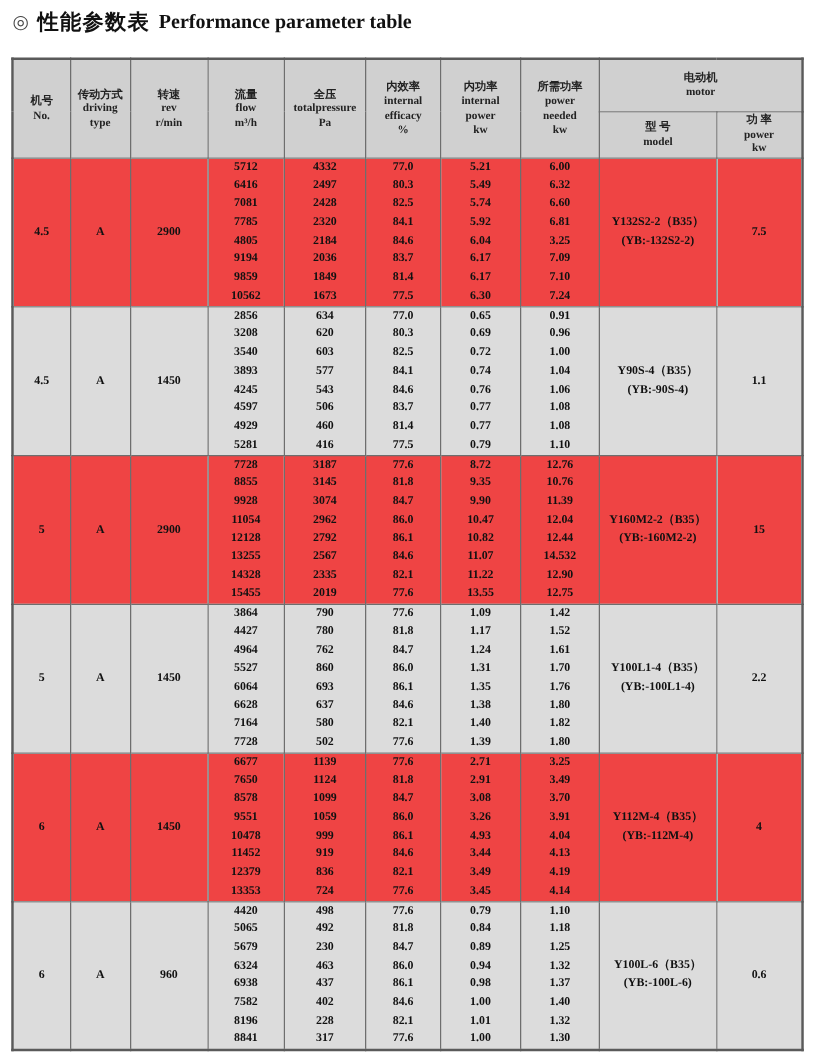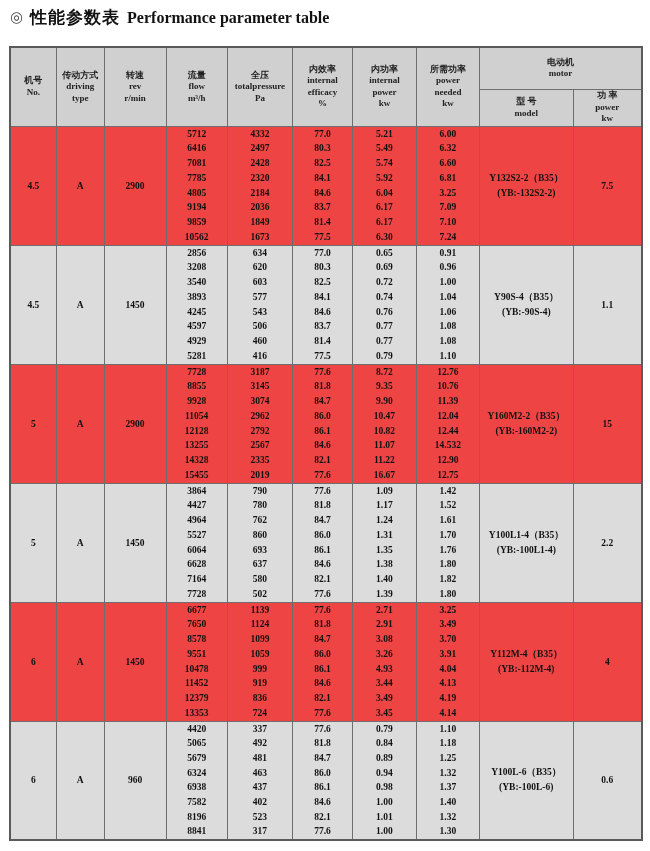--- a/index.html
+++ b/index.html
@@ -281,21 +281,21 @@
           <div class="num-line">77.6</div>
         </td>
         <td>
           <div class="num-line">8.72</div>
           <div class="num-line">9.35</div>
           <div class="num-line">9.90</div>
           <div class="num-line">10.47</div>
           <div class="num-line">10.82</div>
           <div class="num-line">11.07</div>
           <div class="num-line">11.22</div>
-          <div class="num-line">16.67</div>
+          <div class="num-line">13.55</div>
         </td>
         <td>
           <div class="num-line">12.76</div>
           <div class="num-line">10.76</div>
           <div class="num-line">11.39</div>
           <div class="num-line">12.04</div>
           <div class="num-line">12.44</div>
           <div class="num-line">14.532</div>
           <div class="num-line">12.90</div>
           <div class="num-line">12.75</div>
@@ -428,27 +428,27 @@
           <div class="num-line">4420</div>
           <div class="num-line">5065</div>
           <div class="num-line">5679</div>
           <div class="num-line">6324</div>
           <div class="num-line">6938</div>
           <div class="num-line">7582</div>
           <div class="num-line">8196</div>
           <div class="num-line">8841</div>
         </td>
         <td>
-          <div class="num-line">337</div>
+          <div class="num-line">498</div>
           <div class="num-line">492</div>
-          <div class="num-line">481</div>
+          <div class="num-line">230</div>
           <div class="num-line">463</div>
           <div class="num-line">437</div>
           <div class="num-line">402</div>
-          <div class="num-line">523</div>
+          <div class="num-line">228</div>
           <div class="num-line">317</div>
         </td>
         <td>
           <div class="num-line">77.6</div>
           <div class="num-line">81.8</div>
           <div class="num-line">84.7</div>
           <div class="num-line">86.0</div>
           <div class="num-line">86.1</div>
           <div class="num-line">84.6</div>
           <div class="num-line">82.1</div>

